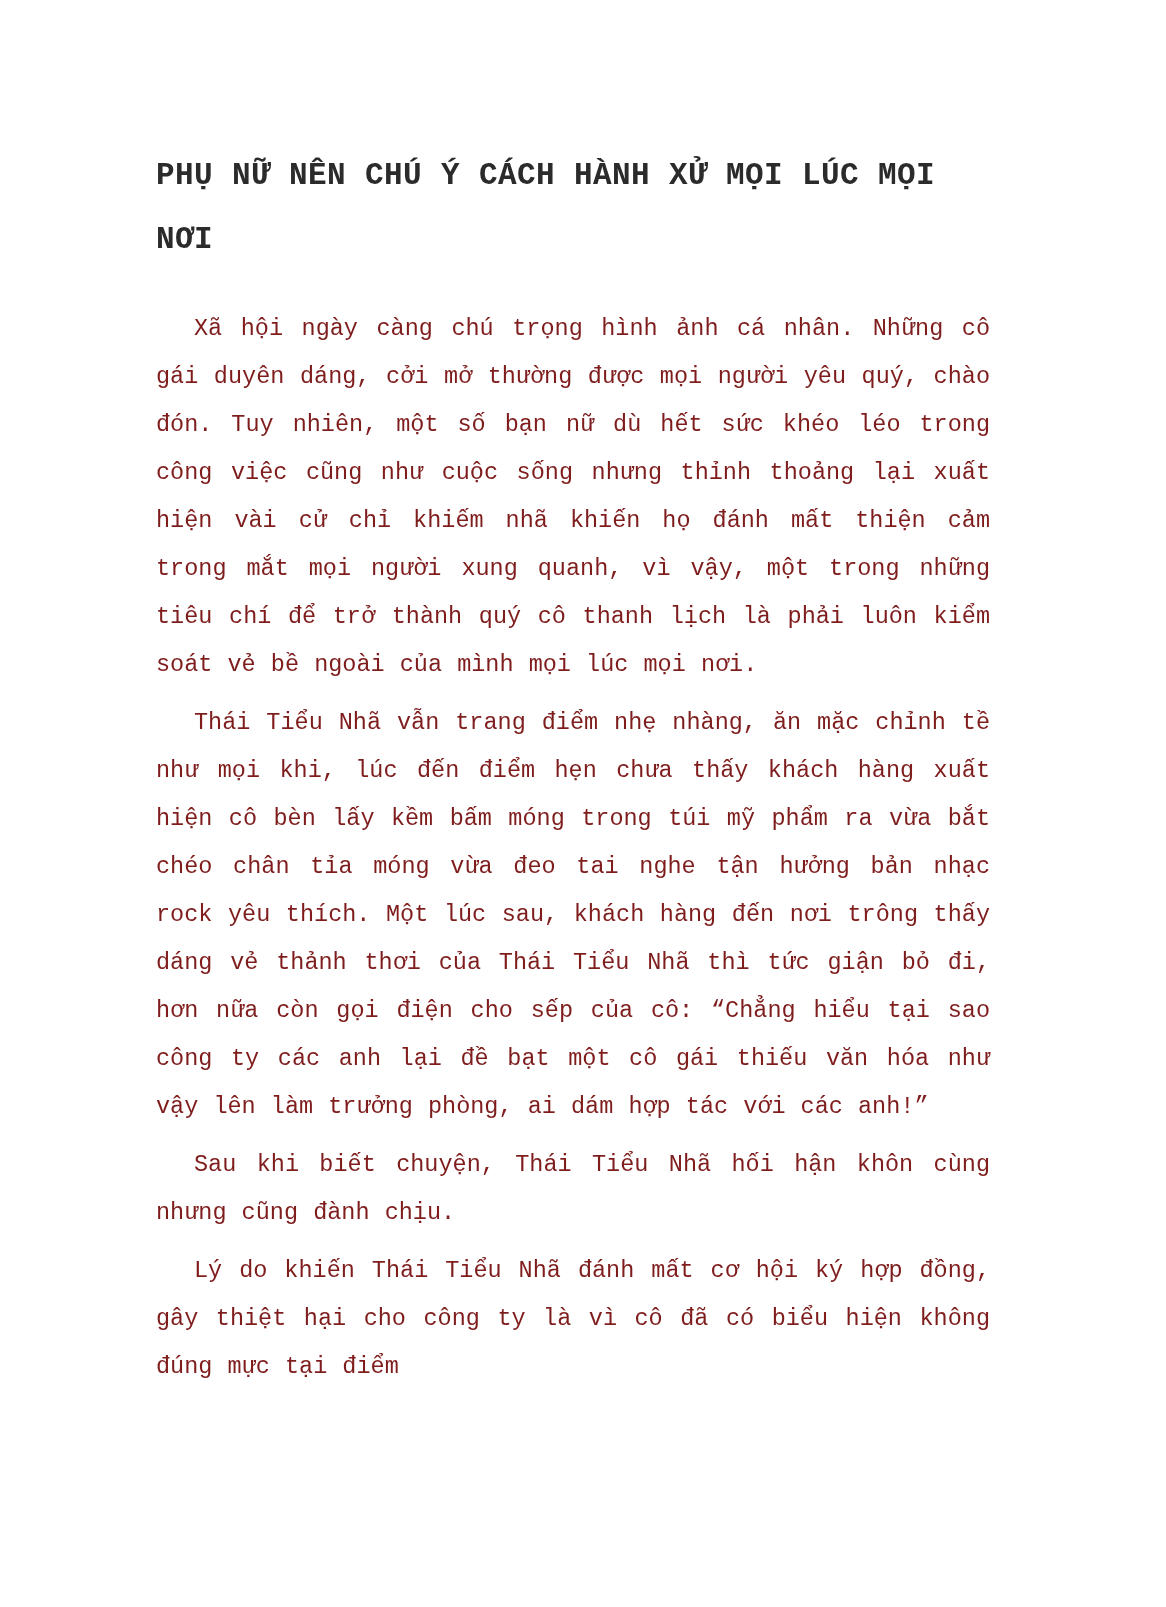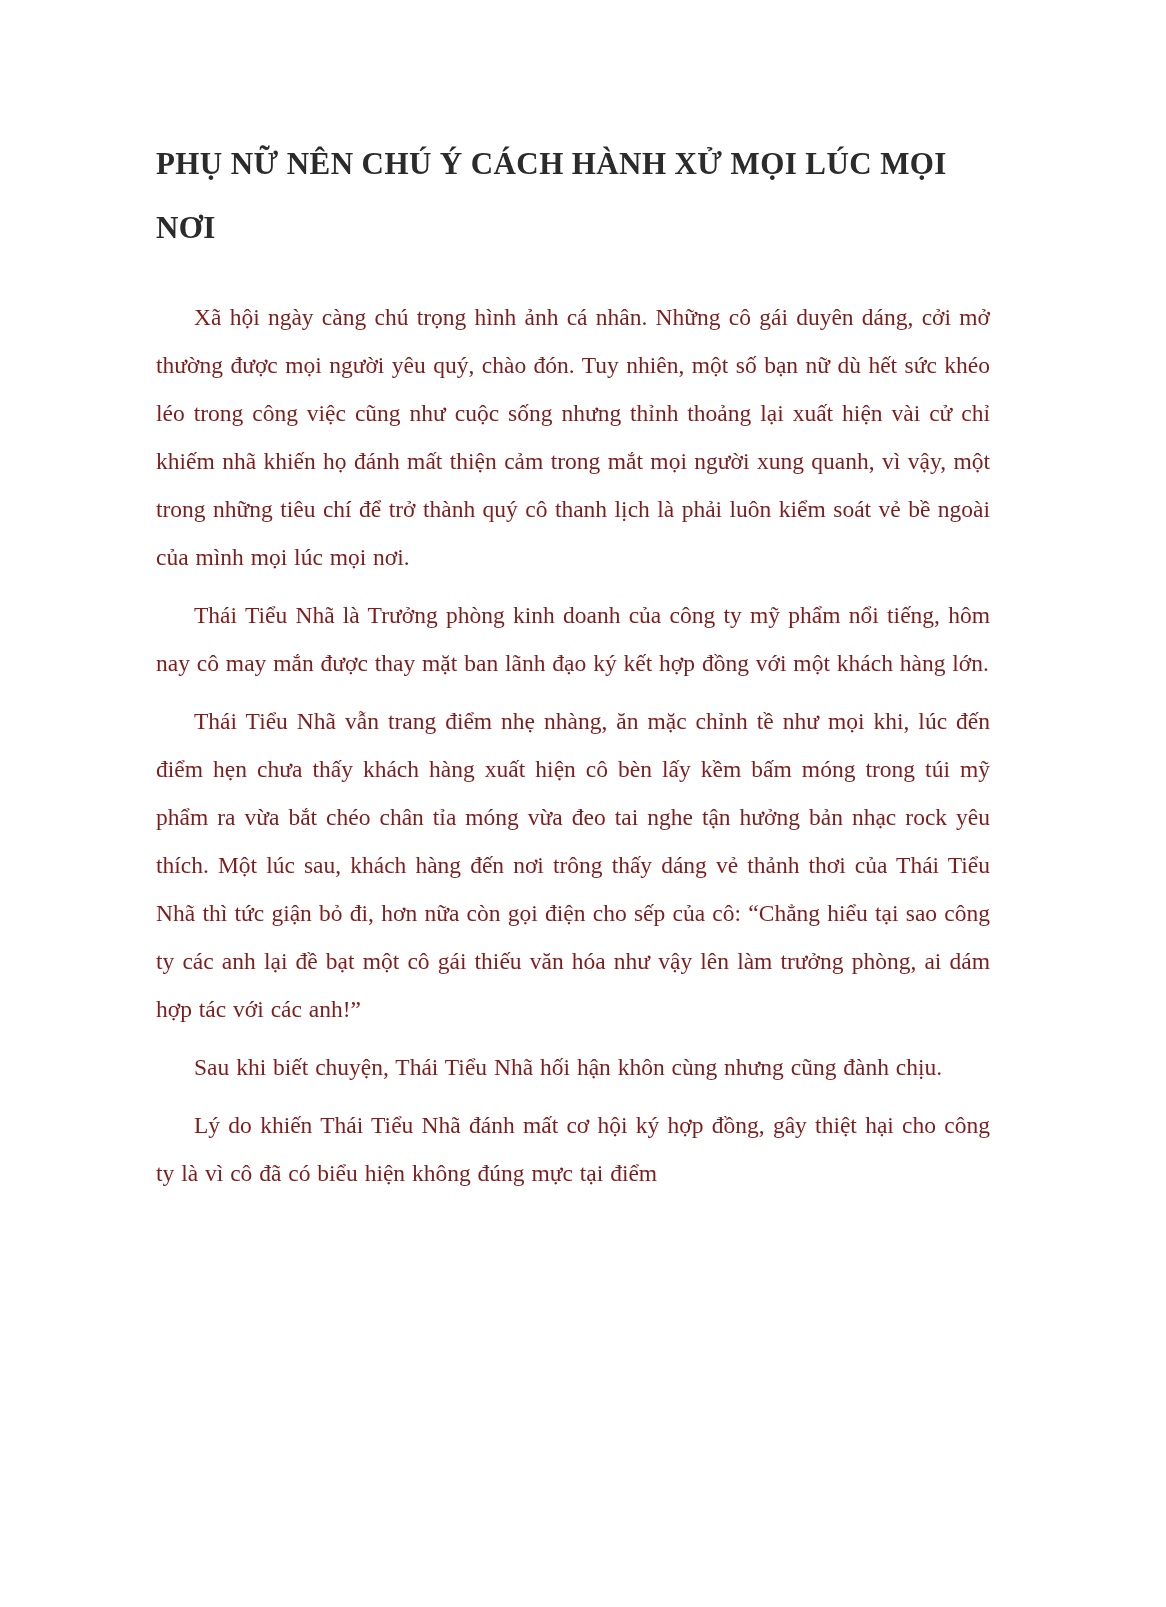--- a/index.html
+++ b/index.html
@@ -6,23 +6,23 @@
 
   html, body {
     background: #ffffff;
   }
 
   .page {
     position: relative;
     width: 1166px;
     height: 1424px;
     background: #ffffff;
-    font-family: Liberation Serif, serif;
+    font-family: Liberation Mono, monospace;
     overflow: hidden;
-    margin: 0 auto;
+    margin: 12px auto;
   }
 
   .content {
     position: absolute;
     left: 156px;
     right: 176px;
     top: 132px;
   }
 
   .chapter-title {
@@ -71,21 +71,20 @@
 </head>
 <body>
 
 <div class="page">
   <div class="content">
 
     <h1 class="chapter-title">PHỤ NỮ NÊN CHÚ Ý CÁCH HÀNH XỬ MỌI LÚC MỌI NƠI</h1>
 
     <div class="body-text">
       <p>Xã hội ngày càng chú trọng hình ảnh cá nhân. Những cô gái duyên dáng, cởi mở thường được mọi người yêu quý, chào đón. Tuy nhiên, một số bạn nữ dù hết sức khéo léo trong công việc cũng như cuộc sống nhưng thỉnh thoảng lại xuất hiện vài cử chỉ khiếm nhã khiến họ đánh mất thiện cảm trong mắt mọi người xung quanh, vì vậy, một trong những tiêu chí để trở thành quý cô thanh lịch là phải luôn kiểm soát vẻ bề ngoài của mình mọi lúc mọi nơi.</p>
-      <p>Thái Tiểu Nhã là Trưởng phòng kinh doanh của công ty mỹ phẩm nổi tiếng, hôm nay cô may mắn được thay mặt ban lãnh đạo ký kết hợp đồng với một khách hàng lớn.</p>
       <p>Thái Tiểu Nhã vẫn trang điểm nhẹ nhàng, ăn mặc chỉnh tề như mọi khi, lúc đến điểm hẹn chưa thấy khách hàng xuất hiện cô bèn lấy kềm bấm móng trong túi mỹ phẩm ra vừa bắt chéo chân tỉa móng vừa đeo tai nghe tận hưởng bản nhạc rock yêu thích. Một lúc sau, khách hàng đến nơi trông thấy dáng vẻ thảnh thơi của Thái Tiểu Nhã thì tức giận bỏ đi, hơn nữa còn gọi điện cho sếp của cô: “Chẳng hiểu tại sao công ty các anh lại đề bạt một cô gái thiếu văn hóa như vậy lên làm trưởng phòng, ai dám hợp tác với các anh!”</p>
       <p>Sau khi biết chuyện, Thái Tiểu Nhã hối hận khôn cùng nhưng cũng đành chịu.</p>
       <p>Lý do khiến Thái Tiểu Nhã đánh mất cơ hội ký hợp đồng, gây thiệt hại cho công ty là vì cô đã có biểu hiện không đúng mực tại điểm</p>
     </div>
 
   </div>
 
   <div class="page-footer">
     <span class="page-number">12</span><span class="footer-separator">|</span><span class="book-title">Một cuốn sách lễ nghi hữu dụng dành cho các cô gái</span>
   </div>

